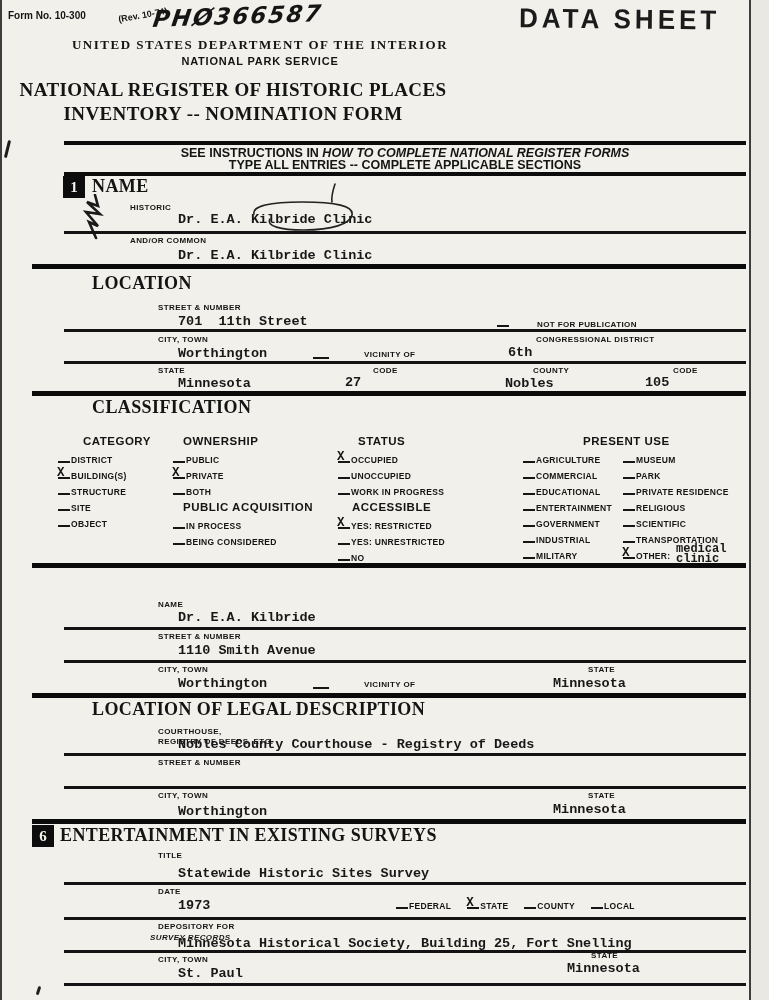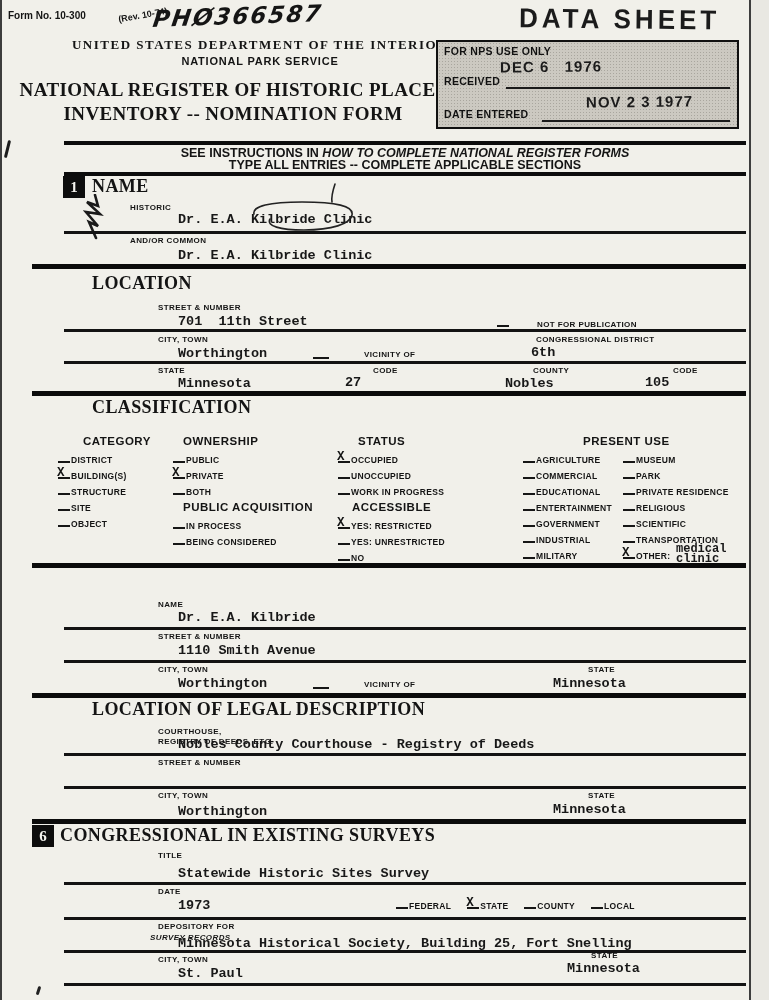--- a/index.html
+++ b/index.html
@@ -64,29 +64,20 @@
   <div class="abs" style="left:35px;top:37px;width:450px;text-align:center;">
     <div class="dept1">UNITED STATES DEPARTMENT OF THE INTERIOR</div>
     <div class="dept2" style="margin-top:2px;">NATIONAL PARK SERVICE</div>
   </div>
 
   <div class="abs" style="left:8px;top:79px;width:450px;text-align:center;">
     <div class="bigtitle">NATIONAL REGISTER OF HISTORIC PLACES</div>
     <div class="bigtitle" style="margin-top:2px;">INVENTORY -- NOMINATION FORM</div>
   </div>
 
-  <div class="abs npsbox">
-    <span class="abs npslbl" style="left:6px;top:3px;">FOR NPS USE ONLY</span>
-    <span class="abs stamp datestamp" style="left:62px;top:16px;">DEC 6   1976</span>
-    <span class="abs npslbl" style="left:6px;top:33px;">RECEIVED</span>
-    <div class="npsline" style="left:68px;top:45px;width:224px;"></div>
-    <span class="abs stamp datestamp" style="left:148px;top:51px;">NOV 2 3 1977</span>
-    <span class="abs npslbl" style="left:6px;top:66px;">DATE ENTERED</span>
-    <div class="npsline" style="left:104px;top:78px;width:188px;"></div>
-  </div>
 
   <div class="abs" style="left:6px;top:140px;width:3px;height:18px;background:#1c1c1c;transform:rotate(14deg);border-radius:2px;"></div>
 
   <div class="abs ibar" style="top:141px;"></div>
   <div class="abs instr" style="top:158px;">TYPE ALL ENTRIES -- COMPLETE APPLICABLE SECTIONS</div>
   <div class="abs instr" style="top:146px;">
     <span>SEE INSTRUCTIONS IN </span><em>HOW TO COMPLETE NATIONAL REGISTER FORMS</em>
   </div>
   <div class="abs ibar" style="top:172px;height:3.5px;"></div>
 
@@ -116,21 +107,21 @@
   <span class="abs" style="left:497px;top:313px;">
     <span class="dashline" style="width:12px;"></span><span class="lbl">NOT FOR PUBLICATION</span>
   </span>
   <div class="abs rule" style="top:329px;"></div>
 
   <span class="abs lbl" style="left:130px;top:335px;">CITY, TOWN</span>
   <span class="abs typed" style="left:178px;top:346px;">Worthington</span>
   <span class="abs dashline" style="left:313px;top:347px;"></span>
   <span class="abs lbl" style="left:336px;top:350px;">VICINITY OF</span>
   <span class="abs lbl" style="left:508px;top:335px;">CONGRESSIONAL DISTRICT</span>
-  <span class="abs typed" style="left:508px;top:345px;margin-left:23px;">6th</span>
+  <span class="abs typed" style="left:508px;top:345px;">6th</span>
   <div class="abs rule" style="top:361px;"></div>
 
   <span class="abs lbl" style="left:130px;top:366px;">STATE</span>
   <span class="abs typed" style="left:178px;top:376px;">Minnesota</span>
   <span class="abs lbl" style="left:345px;top:366px;">CODE</span>
   <span class="abs typed" style="left:345px;top:375px;">27</span>
   <span class="abs lbl" style="left:505px;top:366px;">COUNTY</span>
   <span class="abs typed" style="left:505px;top:376px;">Nobles</span>
   <span class="abs lbl" style="left:645px;top:366px;">CODE</span>
   <span class="abs typed" style="left:645px;top:375px;">105</span>
@@ -219,21 +210,21 @@
   <div class="abs rule" style="top:753px;"></div>
   <span class="abs lbl" style="left:130px;top:758px;">STREET &amp; NUMBER</span>
   <div class="abs rule" style="top:786px;"></div>
   <span class="abs lbl" style="left:130px;top:791px;">CITY, TOWN</span>
   <span class="abs typed" style="left:178px;top:804px;">Worthington</span>
   <span class="abs lbl" style="left:560px;top:791px;">STATE</span>
   <span class="abs typed" style="left:553px;top:802px;">Minnesota</span>
   <div class="abs bar" style="top:819px;"></div>
 
   <div class="abs numbox" style="left:32px;top:825px;">6</div>
-  <span class="abs sect" style="left:60px;top:825px;">CONGRESSIONAL IN EXISTING SURVEYS</span>
+  <span class="abs sect" style="left:60px;top:825px;">ENTERTAINMENT IN EXISTING SURVEYS</span>
   <span class="abs lbl" style="left:130px;top:851px;">TITLE</span>
   <span class="abs typed" style="left:178px;top:866px;">Statewide Historic Sites Survey</span>
   <div class="abs rule" style="top:882px;"></div>
   <span class="abs lbl" style="left:130px;top:887px;">DATE</span>
   <span class="abs typed" style="left:178px;top:898px;">1973</span>
 
   <div class="abs" style="left:396px;top:898px;display:flex;gap:16px;">
     <div class="ck"><span class="ckmark"></span><span class="ckdash"></span><span>FEDERAL</span></div>
     <div class="ck"><span class="ckmark">X</span><span class="ckdash"></span><span>STATE</span></div>
     <div class="ck"><span class="ckmark"></span><span class="ckdash"></span><span>COUNTY</span></div>

